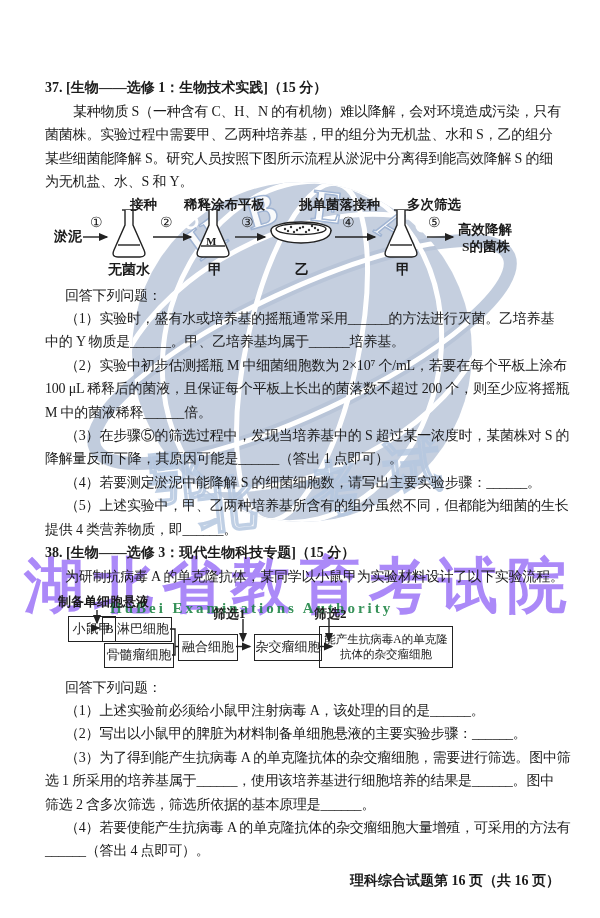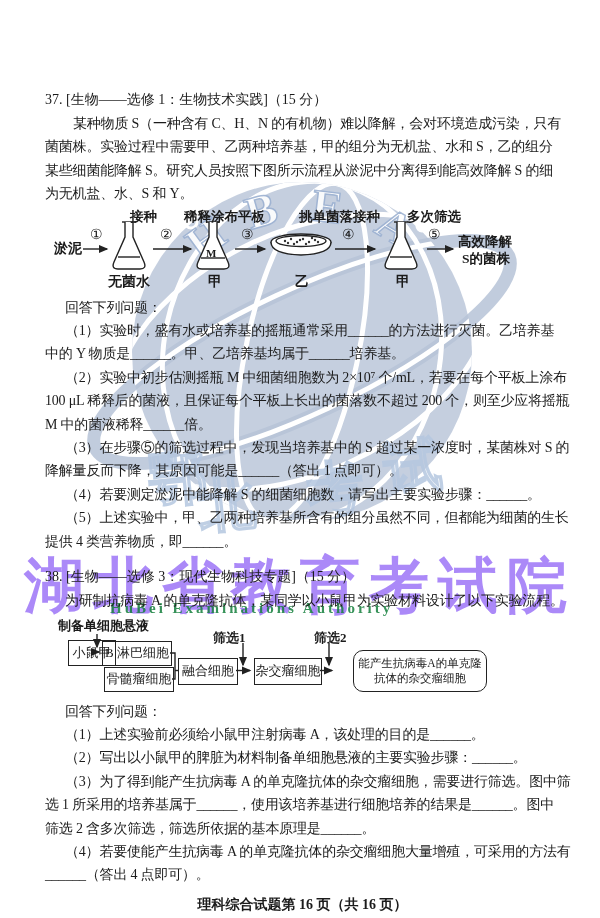--- a/index.html
+++ b/index.html
@@ -25,21 +25,21 @@
     font-size:60px;font-weight:bold;letter-spacing:9px;white-space:nowrap;
     color:#8b5cf6;opacity:.72;
   }
   .wm-en{
     position:absolute;left:110px;top:600px;font-size:15px;letter-spacing:3px;
     color:#15803d;opacity:.85;font-weight:bold;white-space:nowrap;
   }
   
   .content{position:relative;z-index:1;padding:76px 40px 0 45px;font-size:14px;}
   .line{line-height:23.4px;white-space:nowrap;letter-spacing:-0.2px;}
-  .hline{line-height:24px;font-weight:normal;white-space:nowrap;margin-top:12px;}
+  .hline{line-height:24px;font-weight:bold;white-space:nowrap;}
   .ind1{padding-left:20px;}
   .ind2{padding-left:28px;}
   
   .diag1{position:relative;width:513px;height:88px;margin:1px 0;}
   .diag1 .cap{position:absolute;top:1px;font-size:13.5px;font-weight:bold;white-space:nowrap;}
   .diag1 .step{position:absolute;top:19px;font-size:14px;}
   .diag1 .nlabel{position:absolute;top:66px;font-size:14px;font-weight:bold;white-space:nowrap;}
   .diag1 .src{position:absolute;left:9px;top:33px;font-size:14px;font-weight:bold;}
   .diag1 .mmark{position:absolute;left:161px;top:40px;font-size:11px;font-weight:bold;}
   .diag1 .res{position:absolute;font-size:13.5px;font-weight:bold;white-space:nowrap;}
@@ -47,21 +47,21 @@
   
   .diag2{position:relative;width:513px;height:84px;margin:1px 0 2px 0;}
   .diag2 .plabel{position:absolute;left:13px;top:3px;font-size:13px;font-weight:600;white-space:nowrap;}
   .diag2 .slabel{position:absolute;top:15px;font-size:13px;font-weight:600;white-space:nowrap;}
   .fbox{
     position:absolute;border:1.5px solid #222;display:flex;align-items:center;
     justify-content:center;font-size:13px;text-align:center;background:transparent;
     white-space:nowrap;
   }
   .fbox.small{font-size:11.5px;line-height:14.5px;white-space:normal;}
-  .footer{text-align:center;margin-top:9px;font-size:14px;font-weight:600;}
+  .footer{text-align:right;margin-top:9px;font-size:14px;font-weight:600;}
 </style>
 </head>
 <body>
 
 <div class="page">
 
   <div class="wm">
     <svg width="600" height="918">
       <defs>
         <clipPath id="globeclip">
@@ -211,21 +211,21 @@
         </g>
       </svg>
       <span class="plabel">制备单细胞悬液</span>
       <span class="slabel" style="left:168px;">筛选1</span>
       <span class="slabel" style="left:269px;">筛选2</span>
       <div class="fbox" style="left:23px;top:26px;width:46px;height:24px;">小鼠甲</div>
       <div class="fbox" style="left:57px;top:27px;width:68px;height:23px;">B 淋巴细胞</div>
       <div class="fbox" style="left:59px;top:53px;width:68px;height:23px;">骨髓瘤细胞</div>
       <div class="fbox" style="left:133px;top:44px;width:58px;height:25px;">融合细胞</div>
       <div class="fbox" style="left:209px;top:44px;width:66px;height:25px;">杂交瘤细胞</div>
-      <div class="fbox small" style="left:308px;top:36px;width:132px;height:40px;border-radius:10px;">
+      <div class="fbox small" style="left:274px;top:36px;width:132px;height:40px;">
         <span><span>能产生抗病毒A的单克隆</span><br>
         <span>抗体的杂交瘤细胞</span></span>
       </div>
     </div>
 
     <div class="line ind1">回答下列问题：</div>
     <div class="line ind1">（1）上述实验前必须给小鼠甲注射病毒 A，该处理的目的是______。</div>
     <div class="line ind1">（2）写出以小鼠甲的脾脏为材料制备单细胞悬液的主要实验步骤：______。</div>
     <div class="line ind1">（3）为了得到能产生抗病毒 A 的单克隆抗体的杂交瘤细胞，需要进行筛选。图中筛</div>
     <div class="line">选 1 所采用的培养基属于______，使用该培养基进行细胞培养的结果是______。图中</div>

